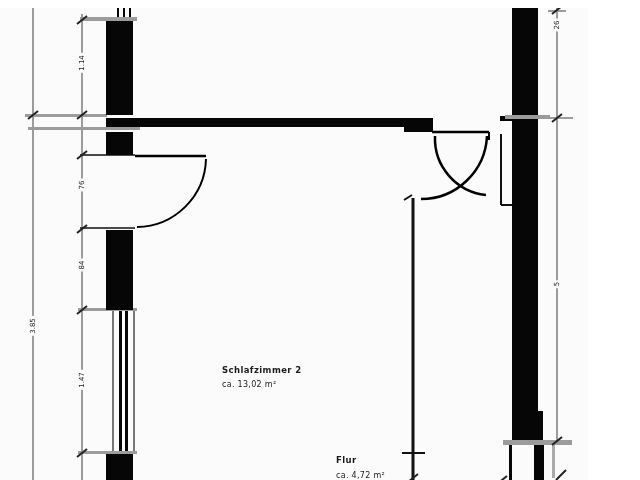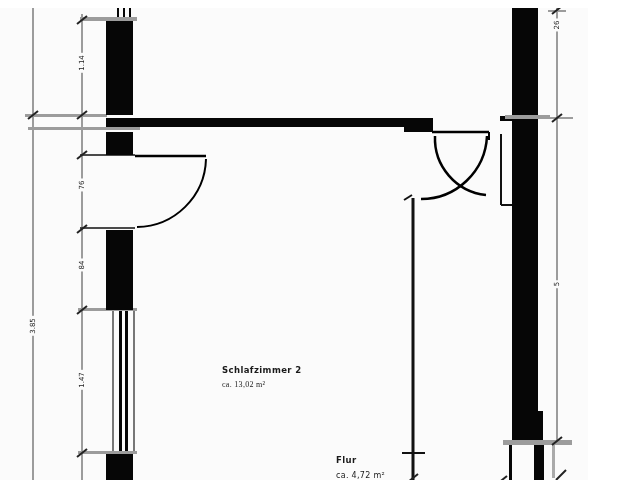--- a/index.html
+++ b/index.html
@@ -109,21 +109,21 @@
       <line x1="552" y1="6" x2="562" y2="-2"></line>
       <line x1="552" y1="114" x2="562" y2="106"></line>
       <line x1="552" y1="437" x2="562" y2="429"></line>
       <line x1="408" y1="474" x2="418" y2="466"></line>
       <line x1="497" y1="476" x2="507" y2="468"></line>
       <line x1="556" y1="472" x2="566" y2="462"></line>
     </g>
   </svg>
 
   <div class="room-label" style="left:222px;top:357px;">Schlafzimmer 2</div>
-  <div class="room-area" style="left:222px;top:372px;font-family:Liberation Serif, serif;">ca. 13,02 m²</div>
+  <div class="room-area" style="left:222px;top:372px;">ca. 13,02 m²</div>
   <div class="room-label" style="left:336px;top:447px;">Flur</div>
   <div class="room-area" style="left:336px;top:463px;">ca. 4,72 m²</div>
 
   <div class="dim-label" style="left:33px;top:318px;">3.85</div>
   <div class="dim-label" style="left:82px;top:55px;">1.14</div>
   <div class="dim-label" style="left:82px;top:177px;">76</div>
   <div class="dim-label" style="left:82px;top:257px;">84</div>
   <div class="dim-label" style="left:82px;top:372px;">1.47</div>
   <div class="dim-label" style="left:557px;top:17px;">26</div>
   <div class="dim-label" style="left:557px;top:276px;">5</div>

